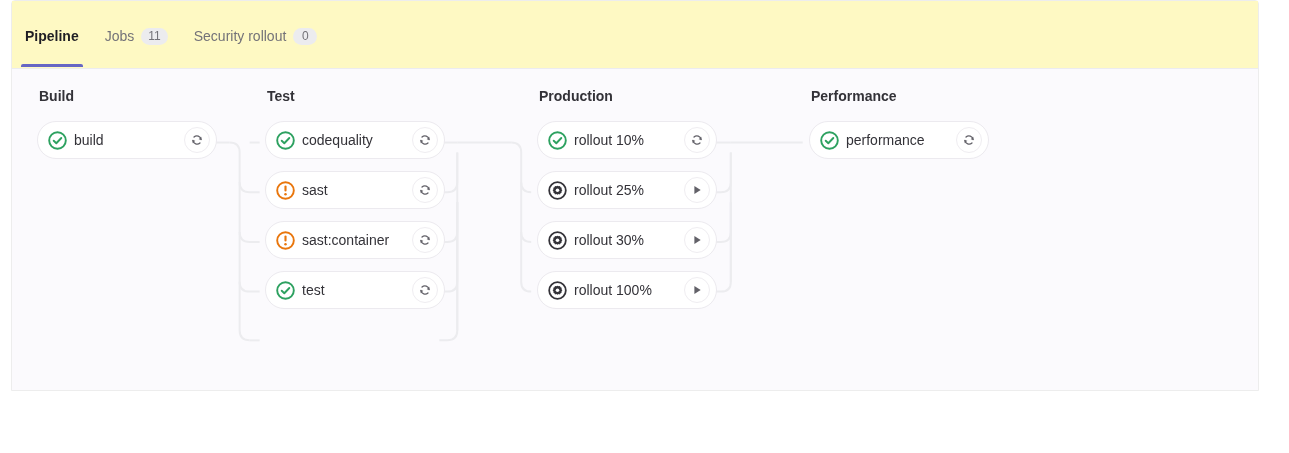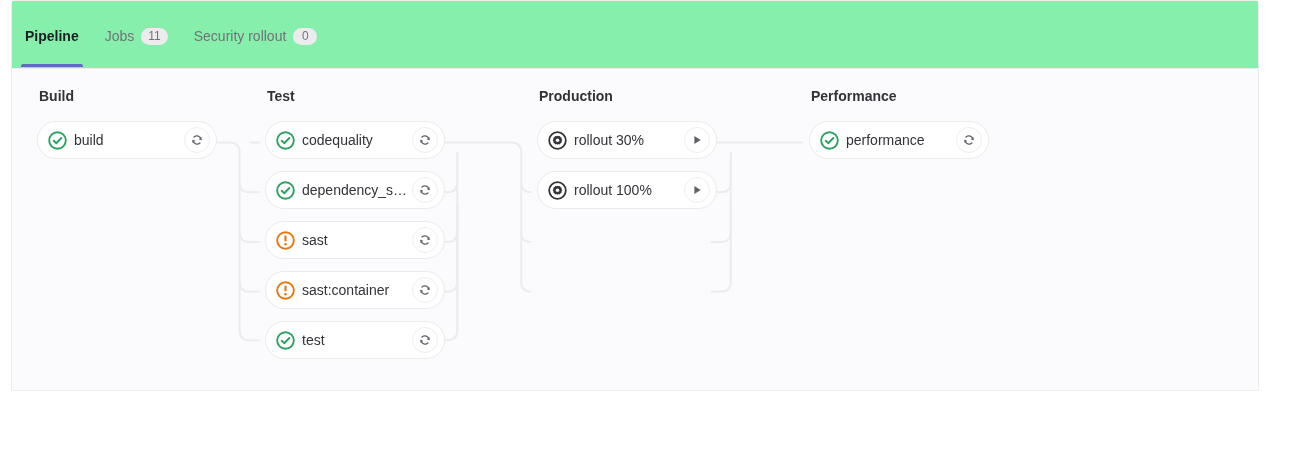--- a/index.html
+++ b/index.html
@@ -30,21 +30,21 @@
     box-sizing: border-box;
   }
 
   
   .tab-bar {
     position: absolute;
     left: 0;
     top: 0;
     right: 0;
     height: 68px;
-    background: #86efac;
+    background: #fef9c3;
     border-bottom: 1px solid #ececef;
     box-sizing: border-box;
     display: flex;
     align-items: flex-start;
     padding-left: 0px;
   }
   .tab {
     position: relative;
     display: flex;
     align-items: center;
@@ -268,37 +268,20 @@
                     <path d="M12.6 7.4 A4.8 4.8 0 0 0 4.6 4.5"></path>
                     <path d="M3.4 8.6 A4.8 4.8 0 0 0 11.4 11.5"></path>
                   </g>
                   <path d="M12.9 4.2 L13.3 7.9 L9.9 7.2 Z" fill="#626168"></path>
                   <path d="M3.1 11.8 L2.7 8.1 L6.1 8.8 Z" fill="#626168"></path>
                 </svg>
               </button>
             </div>
             <div class="job-card">
               <svg class="status-icon" viewBox="0 0 16 16">
-                <circle cx="8" cy="8" r="7" fill="#fff" stroke="#2da160" stroke-width="1.6"></circle>
-                <path d="M4.8 8.2 L7 10.3 L11.2 5.9" fill="none" stroke="#2da160" stroke-width="1.6" stroke-linecap="round" stroke-linejoin="round"></path>
-              </svg>
-              <span class="job-name">dependency_s…</span>
-              <button class="action-btn">
-                <svg width="14" height="14" viewBox="0 0 16 16">
-                  <g fill="none" stroke="#626168" stroke-width="1.5" stroke-linecap="round">
-                    <path d="M12.6 7.4 A4.8 4.8 0 0 0 4.6 4.5"></path>
-                    <path d="M3.4 8.6 A4.8 4.8 0 0 0 11.4 11.5"></path>
-                  </g>
-                  <path d="M12.9 4.2 L13.3 7.9 L9.9 7.2 Z" fill="#626168"></path>
-                  <path d="M3.1 11.8 L2.7 8.1 L6.1 8.8 Z" fill="#626168"></path>
-                </svg>
-              </button>
-            </div>
-            <div class="job-card">
-              <svg class="status-icon" viewBox="0 0 16 16">
                 <circle cx="8" cy="8" r="7" fill="#fff" stroke="#e9760c" stroke-width="1.6"></circle>
                 <rect x="7.1" y="3.8" width="1.8" height="5" rx="0.9" fill="#e9760c"></rect>
                 <circle cx="8" cy="11.2" r="1.05" fill="#e9760c"></circle>
               </svg>
               <span class="job-name">sast</span>
               <button class="action-btn">
                 <svg width="14" height="14" viewBox="0 0 16 16">
                   <g fill="none" stroke="#626168" stroke-width="1.5" stroke-linecap="round">
                     <path d="M12.6 7.4 A4.8 4.8 0 0 0 4.6 4.5"></path>
                     <path d="M3.4 8.6 A4.8 4.8 0 0 0 11.4 11.5"></path>
@@ -343,20 +326,50 @@
                 </svg>
               </button>
             </div>
           </div>
         </div>
         <div class="stage" style="left: 525px;">
           <div class="stage-title">Production</div>
           <div class="job-list">
             <div class="job-card">
               <svg class="status-icon" viewBox="0 0 16 16">
+                <circle cx="8" cy="8" r="7" fill="#fff" stroke="#2da160" stroke-width="1.6"></circle>
+                <path d="M4.8 8.2 L7 10.3 L11.2 5.9" fill="none" stroke="#2da160" stroke-width="1.6" stroke-linecap="round" stroke-linejoin="round"></path>
+              </svg>
+              <span class="job-name">rollout 10%</span>
+              <button class="action-btn">
+                <svg width="14" height="14" viewBox="0 0 16 16">
+                  <g fill="none" stroke="#626168" stroke-width="1.5" stroke-linecap="round">
+                    <path d="M12.6 7.4 A4.8 4.8 0 0 0 4.6 4.5"></path>
+                    <path d="M3.4 8.6 A4.8 4.8 0 0 0 11.4 11.5"></path>
+                  </g>
+                  <path d="M12.9 4.2 L13.3 7.9 L9.9 7.2 Z" fill="#626168"></path>
+                  <path d="M3.1 11.8 L2.7 8.1 L6.1 8.8 Z" fill="#626168"></path>
+                </svg>
+              </button>
+            </div>
+            <div class="job-card">
+              <svg class="status-icon" viewBox="0 0 16 16">
+                <circle cx="8" cy="8" r="7" fill="#fff" stroke="#333238" stroke-width="1.5"></circle>
+                <path d="M8 3.9 L9.0 4.45 L10.1 4.2 L10.55 5.25 L11.55 5.75 L11.4 6.9 L12.1 7.75 L11.4 8.6 L11.55 9.75 L10.55 10.25 L10.1 11.3 L9.0 11.05 L8 11.6 L7.0 11.05 L5.9 11.3 L5.45 10.25 L4.45 9.75 L4.6 8.6 L3.9 7.75 L4.6 6.9 L4.45 5.75 L5.45 5.25 L5.9 4.2 L7.0 4.45 Z" fill="#333238"></path>
+                <circle cx="8" cy="7.75" r="1.5" fill="#fff"></circle>
+              </svg>
+              <span class="job-name">rollout 25%</span>
+              <button class="action-btn">
+                <svg width="14" height="14" viewBox="0 0 16 16">
+                  <path d="M5 3.4 L12.2 8 L5 12.6 Z" fill="#626168"></path>
+                </svg>
+              </button>
+            </div>
+            <div class="job-card">
+              <svg class="status-icon" viewBox="0 0 16 16">
                 <circle cx="8" cy="8" r="7" fill="#fff" stroke="#333238" stroke-width="1.5"></circle>
                 <path d="M8 3.9 L9.0 4.45 L10.1 4.2 L10.55 5.25 L11.55 5.75 L11.4 6.9 L12.1 7.75 L11.4 8.6 L11.55 9.75 L10.55 10.25 L10.1 11.3 L9.0 11.05 L8 11.6 L7.0 11.05 L5.9 11.3 L5.45 10.25 L4.45 9.75 L4.6 8.6 L3.9 7.75 L4.6 6.9 L4.45 5.75 L5.45 5.25 L5.9 4.2 L7.0 4.45 Z" fill="#333238"></path>
                 <circle cx="8" cy="7.75" r="1.5" fill="#fff"></circle>
               </svg>
               <span class="job-name">rollout 30%</span>
               <button class="action-btn">
                 <svg width="14" height="14" viewBox="0 0 16 16">
                   <path d="M5 3.4 L12.2 8 L5 12.6 Z" fill="#626168"></path>
                 </svg>
               </button>

